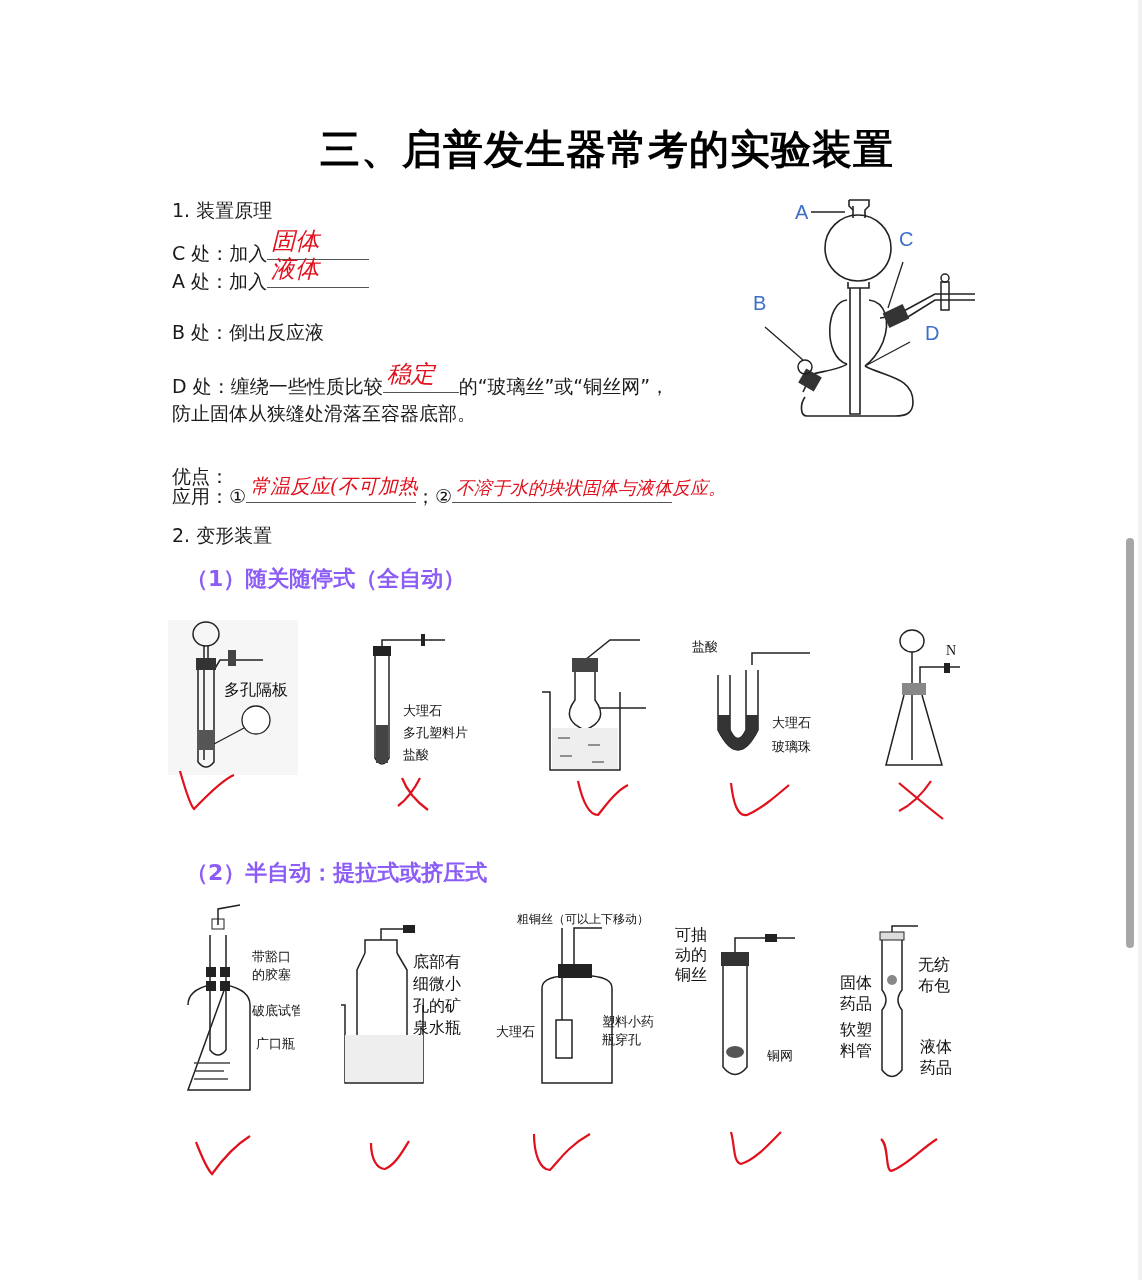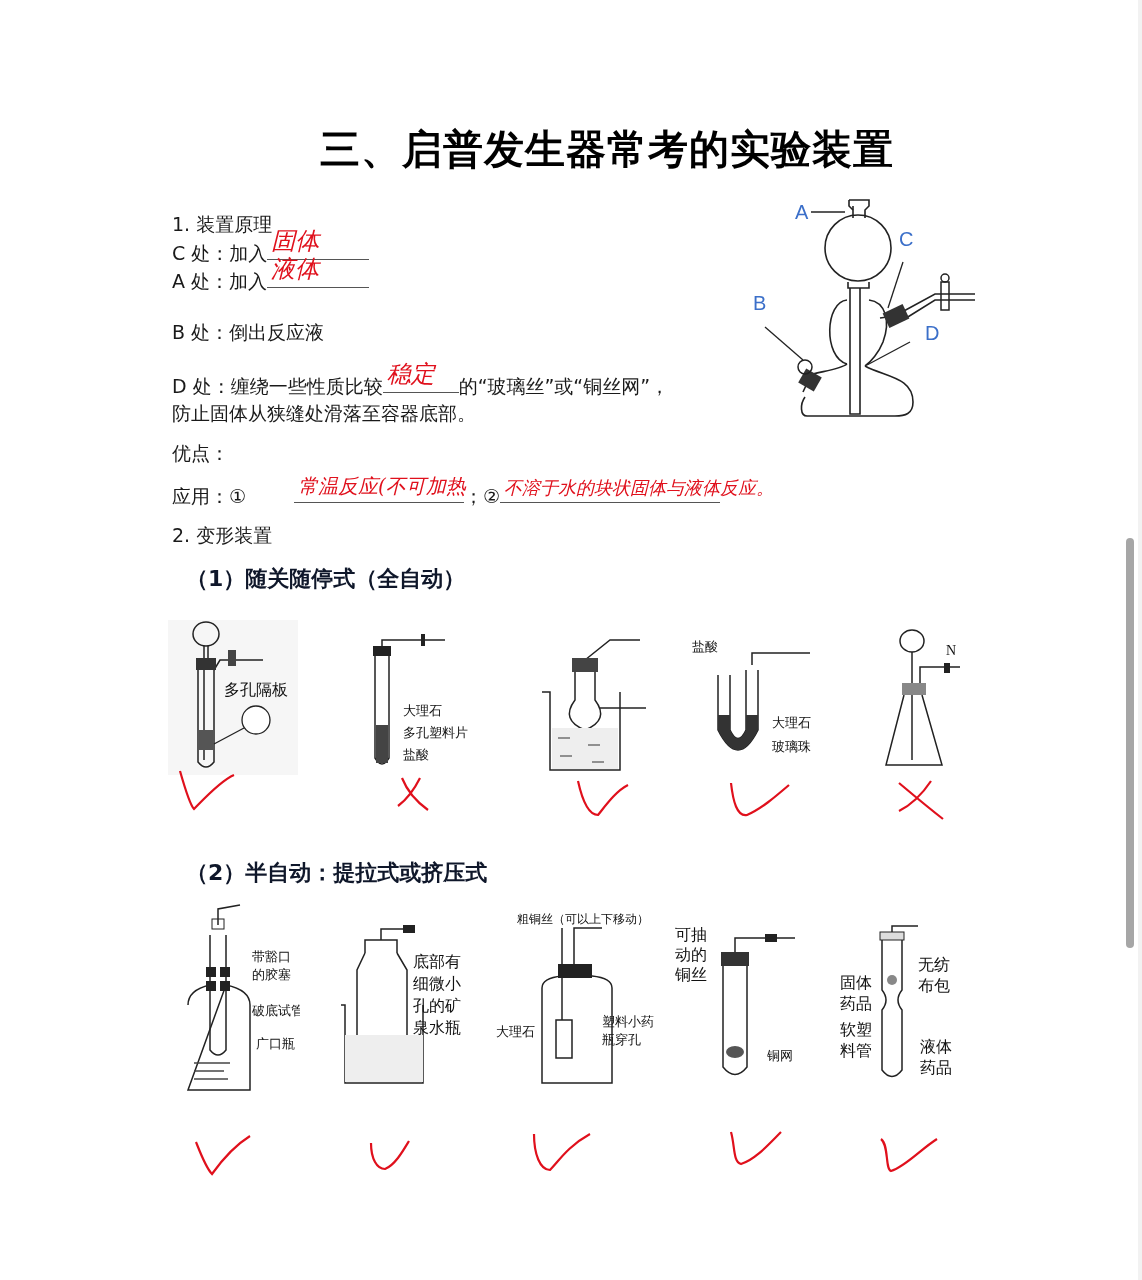--- a/index.html
+++ b/index.html
@@ -8,60 +8,60 @@
     font-family: "DejaVu Sans", "Liberation Sans", sans-serif; color: #1a1a1a;
   }
   .title {
     position: absolute; left: 0; width: 1142px; top: 122px; text-align: center;
     font-size: 40px; font-weight: bold; letter-spacing: 1px; color: #000; margin-left: 36px;
   }
   .line { position: absolute; left: 172px; font-size: 19px; white-space: nowrap; }
   .blank { display: inline-block; border-bottom: 1.5px solid #555; position: relative; vertical-align: baseline; }
   .hand { position: absolute; left: 4px; bottom: 2px; color: #e0101c; font-family: "DejaVu Serif", serif; font-size: 24px; font-style: italic; white-space: nowrap; }
   .hand.over { font-size: 23px; }
-  .sec-head { position: absolute; left: 186px; font-size: 22px; font-weight: bold; color: #0f172a; }
+  .sec-head { position: absolute; left: 186px; font-size: 22px; font-weight: bold; color: #8b5cf6; }
   .fig { position: absolute; }
   .lbl { font-size: 13px; fill: #111; font-family: "DejaVu Sans", sans-serif; }
   .abc { font-size: 20px; fill: #3b6fc9; font-family: "Liberation Sans", sans-serif; }
   .mark { position: absolute; }
   .scrollbar { position: absolute; right: 8px; top: 538px; width: 8px; height: 410px; border-radius: 4px; background: #a6a6a6; }
   .scroll-edge { position: absolute; right: 0; top: 0; width: 4px; height: 1280px; background: #f2f2f2; }
 </style>
 </head>
 <body>
 
 <div class="scroll-edge"></div>
 <div class="scrollbar"></div>
 
 <div class="title">三、启普发生器常考的实验装置</div>
 
-<div class="line" style="top:212px;">1. 装置原理</div>
+<div class="line" style="top:198px;">1. 装置原理</div>
 
 <div class="line" style="top:239px;">
   <span>C 处：加入</span><span class="blank" style="width:102px;height:20px;"><span class="hand">固体</span></span>
 </div>
 
 <div class="line" style="top:267px;">
   <span>A 处：加入</span><span class="blank" style="width:102px;height:20px;"><span class="hand">液体</span></span>
 </div>
 
 <div class="line" style="top:320px;">B 处：倒出反应液</div>
 
 <div class="line" style="top:372px;text-align:right;">
   <span>D 处：缠绕一些性质比较</span><span class="blank" style="width:76px;height:20px;"><span class="hand">稳定</span></span><span>的“玻璃丝”或“铜丝网”，</span>
 </div>
 
 <div class="line" style="top:401px;">防止固体从狭缝处滑落至容器底部。</div>
 
-<div class="line" style="top:441px;">
+<div class="line" style="top:464px;">
   <span>优点：</span>
 </div>
 
 <div class="line" style="top:482px;">
-  <span>应用：①</span><span class="blank" style="width:170px;height:20px;margin-left:48px;"><span class="hand over" style="font-size:20px;">常温反应(不可加热</span></span><span>；②</span><span class="blank" style="width:220px;height:20px;"><span class="hand over" style="font-size:18px;font-style:italic;">不溶于水的块状固体与液体反应。</span></span>
+  <span>应用：①</span><span class="blank" style="width:170px;height:20px;"><span class="hand over" style="font-size:20px;">常温反应(不可加热</span></span><span>；②</span><span class="blank" style="width:220px;height:20px;"><span class="hand over" style="font-size:18px;font-style:italic;">不溶于水的块状固体与液体反应。</span></span>
 </div>
 
 <div class="line" style="top:523px;">2. 变形装置</div>
 <div class="sec-head" style="top:564px;">（1）随关随停式（全自动）</div>
 <div class="sec-head" style="top:858px;">（2）半自动：提拉式或挤压式</div>
 
 <svg class="fig" style="left:745px;top:192px;" width="240" height="235" viewBox="0 0 240 235">
   <g fill="none" stroke="#222" stroke-width="1.6">
     <path d="M104 8 L124 8 L124 14 L120 18 L120 26"></path>
     <path d="M108 14 L108 26"></path>

